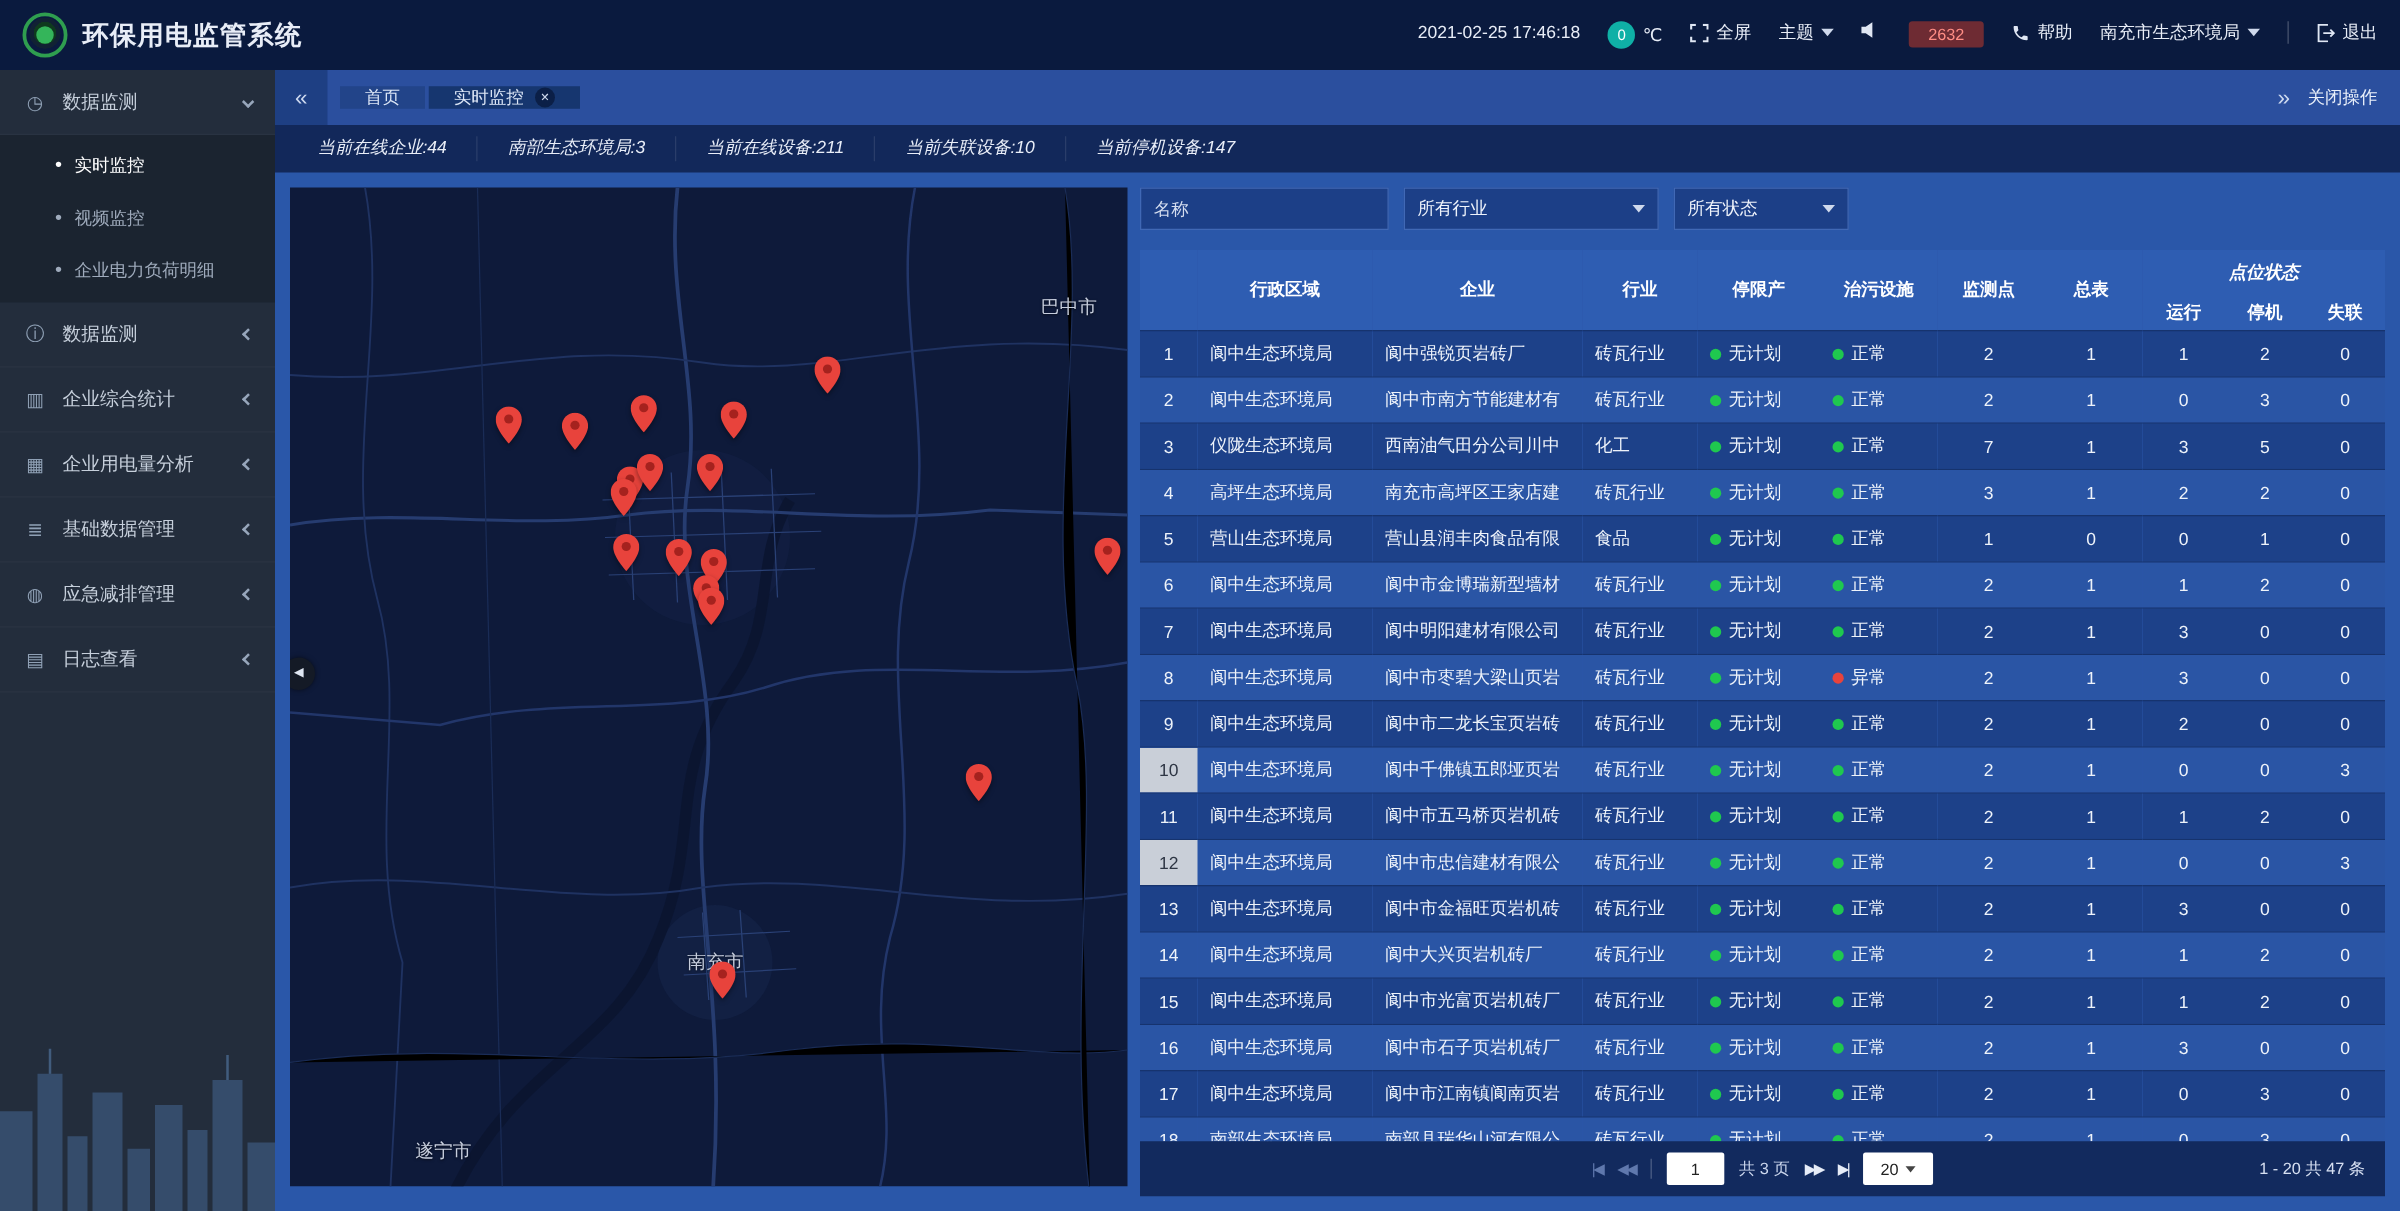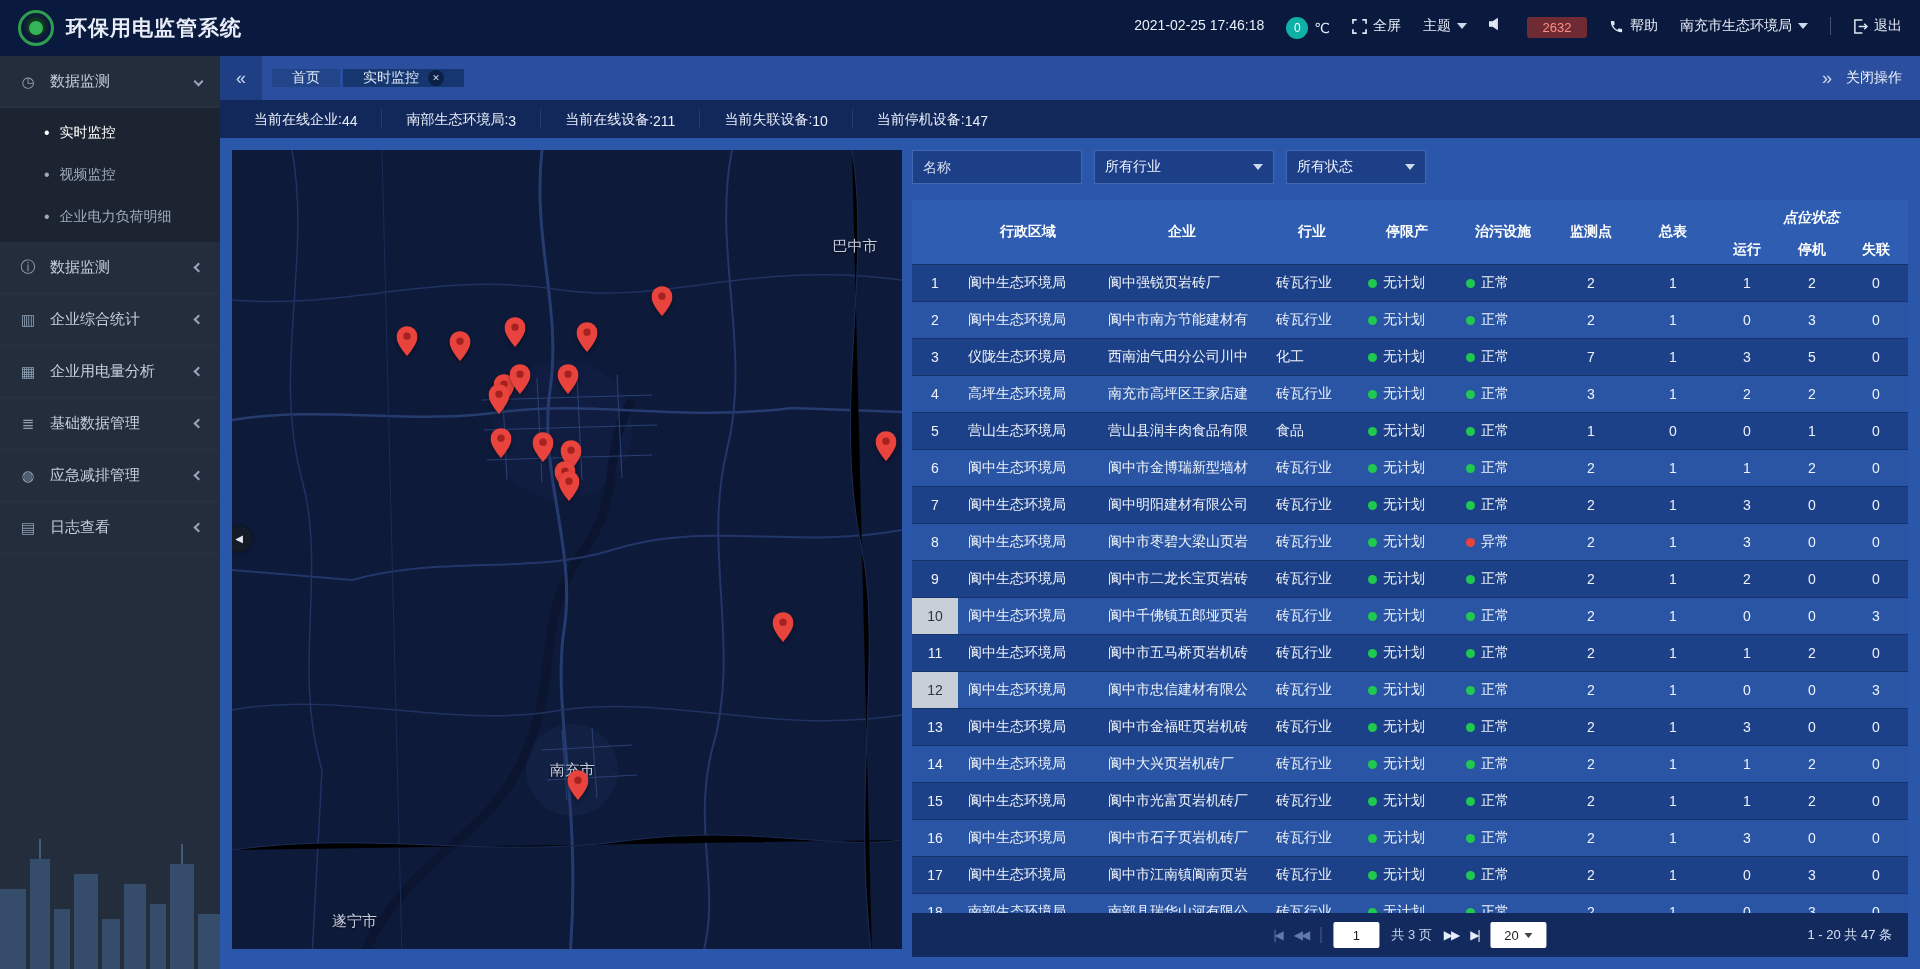--- a/index.html
+++ b/index.html
@@ -43,41 +43,41 @@
   .tab-scroll { width:42px; background:#1e3f83; color:#cdd9ef; display:flex; align-items:center; justify-content:center; font-size:18px; cursor:pointer; }
   .tab-list { display:flex; align-items:center; margin-left:10px; gap:3px; }
   .tab { display:flex; align-items:center; gap:9px; padding:0 20px; background:#224489; color:#dce6f6; font-size:14px; cursor:pointer; }
   .tab.active { background:#16366f; }
   .tab-close { width:16px; height:16px; border-radius:50%; background:rgba(8,24,58,.75); color:#cfd9ec; font-size:9px; display:flex; align-items:center; justify-content:center; }
   .tabbar-right { margin-left:auto; display:flex; align-items:center; gap:14px; padding-right:18px; color:#eaf0fa; font-size:14px; }
   .dbl-arrow { font-size:18px; color:#cdd9ef; cursor:pointer; }
 
   
   .statsbar { height:38px; background:#12285a; display:flex; align-items:center; padding:0 10px; color:#e9eef8; font-size:14px; }
-  .stat-item { padding:0 24px; border-right:1px solid rgba(255,255,255,.10); height:20px; display:flex; align-items:flex-end; }
+  .stat-item { padding:0 24px; border-right:1px solid rgba(255,255,255,.10); height:20px; display:flex; align-items:flex-start;font-style:italic; }
   .stat-item:last-child { border-right:none; }
 
   
   .workspace { flex:1; display:flex; padding:12px; gap:10px; }
 
   
   .map-panel { width:670px; height:799px; background:#0e1a3a; position:relative; overflow:hidden; flex-shrink:0; }
   .map-roads { position:absolute; inset:0; }
   .map-label { position:absolute; transform:translate(-50%,-50%); color:#c7cedd; font-size:15px; text-shadow:0 1px 2px rgba(0,0,0,.6); white-space:nowrap; }
   .pin { position:absolute; transform:translate(-50%,-100%); cursor:pointer; filter:drop-shadow(0 2px 2px rgba(0,0,0,.4)); }
   .map-collapse { position:absolute; left:-6px; top:47%; width:26px; height:26px; border-radius:50%; background:#141a26; color:#dfe6f2; display:flex; align-items:center; justify-content:center; font-size:10px; cursor:pointer; box-shadow:0 0 4px rgba(0,0,0,.5); }
 
   
   .right-panel { width:996px; display:flex; flex-direction:column; }
   .filters { height:40px; display:flex; gap:12px; margin-bottom:10px; }
-  .f-input { width:170px; height:34px; background:#1c3f87; border:1px solid #4068b5; color:#fff; font-size:14px; padding:0 10px; outline:none; font-family:inherit; }
+  .f-input { width:199px; height:34px; background:#1c3f87; border:1px solid #4068b5; color:#fff; font-size:14px; padding:0 10px; outline:none; font-family:inherit; }
   .f-input::placeholder { color:#d4ddef; opacity:1; }
   .f-select { height:34px; background:#1c3f87; border:1px solid #4068b5; color:#eef3fb; font-size:14px; display:flex; align-items:center; justify-content:space-between; padding:0 10px; cursor:pointer; }
   .f-select .caret-down { border-top-color:#cfd9ec; }
-  .w-region { width:250px; } .w-industry { width:180px; } .w-status { width:140px; }
+  .w-region { width:250px; } .w-industry { width:204px; } .w-status { width:140px; }
 
   .table-wrap { height:713px; overflow:hidden; }
   table { width:996px; border-collapse:collapse; table-layout:fixed; font-size:14px; }
   col.c-idx{width:46px} col.c-region{width:140px} col.c-company{width:168px} col.c-industry{width:92px}
   col.c-limit{width:98px} col.c-facility{width:94px} col.c-points{width:82px} col.c-meters{width:82px}
   col.c-run{width:66px} col.c-stop{width:64px} col.c-lost{width:64px}
   thead th { background:#2e5db2; color:#fff; font-weight:700; text-align:center; }
   thead tr.hr1 th { height:36px; }
   thead tr.hr2 th { height:28px; }
   thead th.grp { font-style:italic; }

